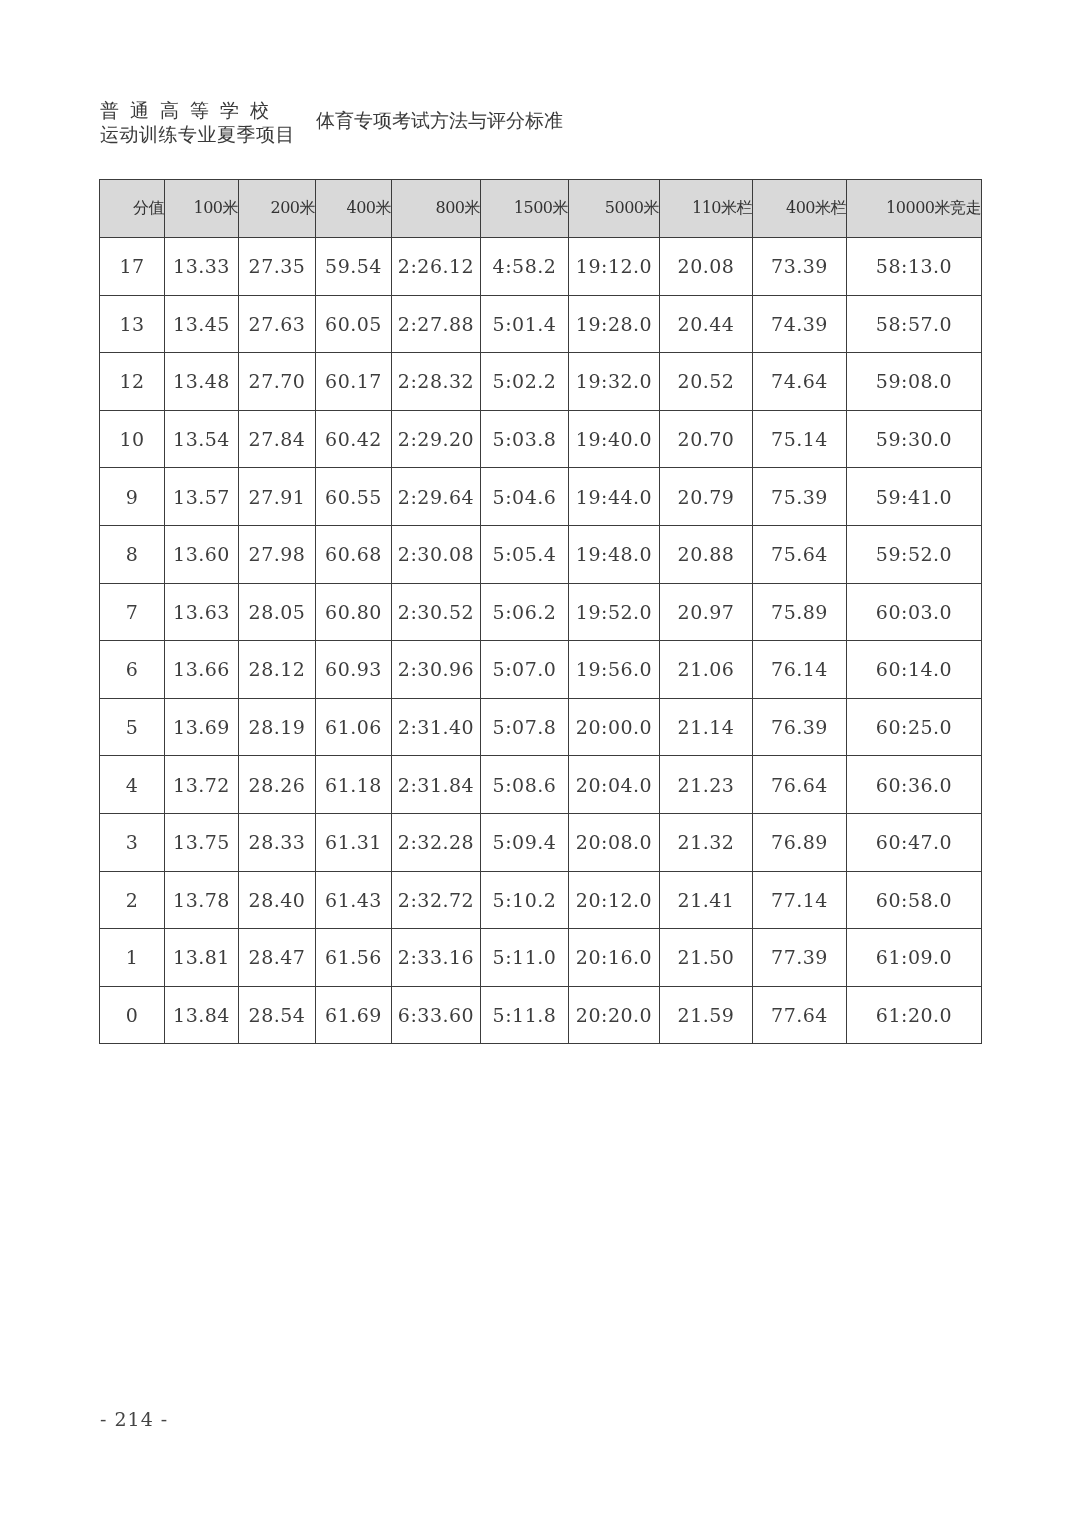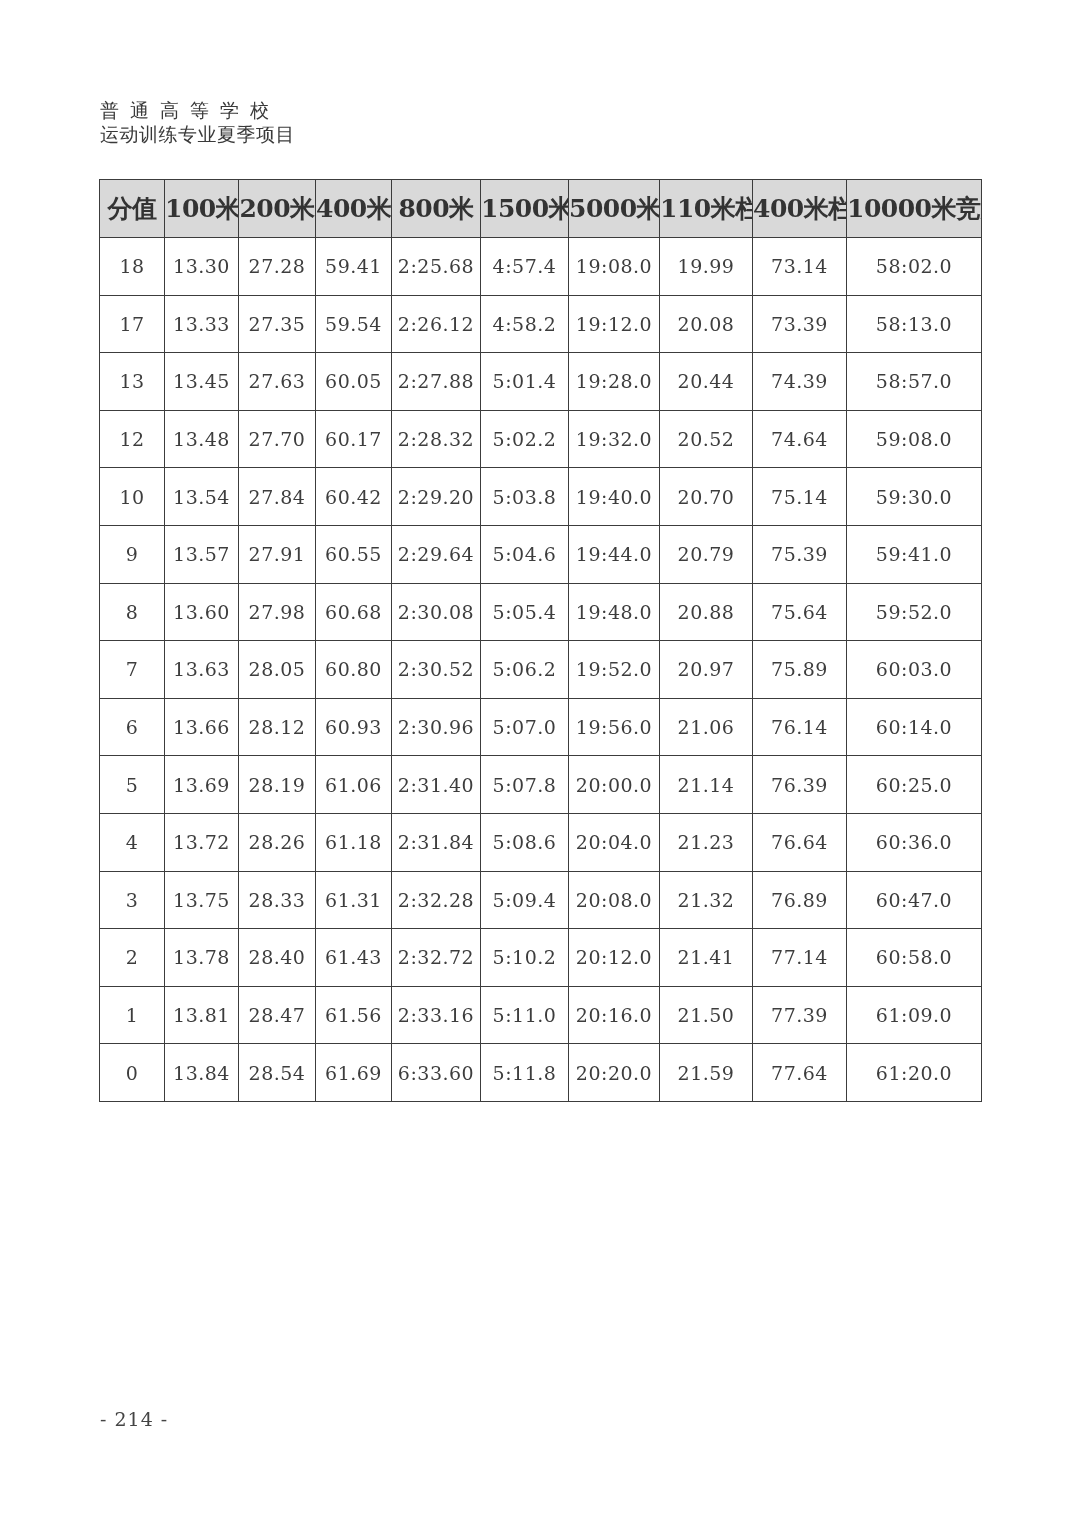--- a/index.html
+++ b/index.html
@@ -62,24 +62,25 @@
       border: 1.5px solid #3c3c3c;
       text-align: center;
       vertical-align: middle;
       padding: 0;
       white-space: nowrap;
       overflow: hidden;
     }
     table.score-table th {
       background: #d9d9d9;
       height: 57px;
-      font-weight: bold;
-      font-size: 25px;
+      font-weight: normal;
+      font-size: 16px;
       color: #333333;
       letter-spacing: -0.5px;
+      text-align: right;
     }
     table.score-table td {
       height: 56.6px;
       font-size: 19px;
       color: #3d3d3d;
       letter-spacing: 0.5px;
     }
     .page-number {
       position: absolute;
       left: 100px;
@@ -91,20 +92,21 @@
   </style>
 </head>
 <body>
 
 <div class="page-header">
   <div class="header-left">
     <span class="line1">普通高等学校</span>
     <span class="line2">运动训练专业夏季项目</span>
   </div>
   <div class="header-divider"></div>
+  <div class="header-right">体育专项考试方法与评分标准</div>
 </div>
 
 <table class="score-table">
   <colgroup>
     <col style="width:65px">
     <col style="width:74px">
     <col style="width:77px">
     <col style="width:76px">
     <col style="width:89px">
     <col style="width:88px">
@@ -122,32 +124,20 @@
         <th>800米</th>
         <th>1500米</th>
         <th>5000米</th>
         <th>110米栏</th>
         <th>400米栏</th>
         <th>10000米竞走</th>
       </tr>
   </thead>
   <tbody id="table-body">
       <tr>
-        <td>18</td>
-        <td>13.30</td>
-        <td>27.28</td>
-        <td>59.41</td>
-        <td>2:25.68</td>
-        <td>4:57.4</td>
-        <td>19:08.0</td>
-        <td>19.99</td>
-        <td>73.14</td>
-        <td>58:02.0</td>
-      </tr>
-      <tr>
         <td>17</td>
         <td>13.33</td>
         <td>27.35</td>
         <td>59.54</td>
         <td>2:26.12</td>
         <td>4:58.2</td>
         <td>19:12.0</td>
         <td>20.08</td>
         <td>73.39</td>
         <td>58:13.0</td>

